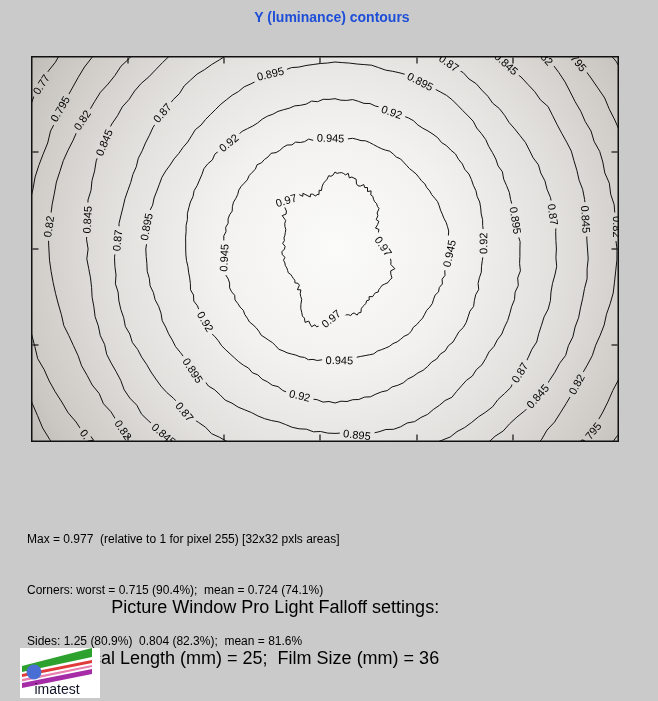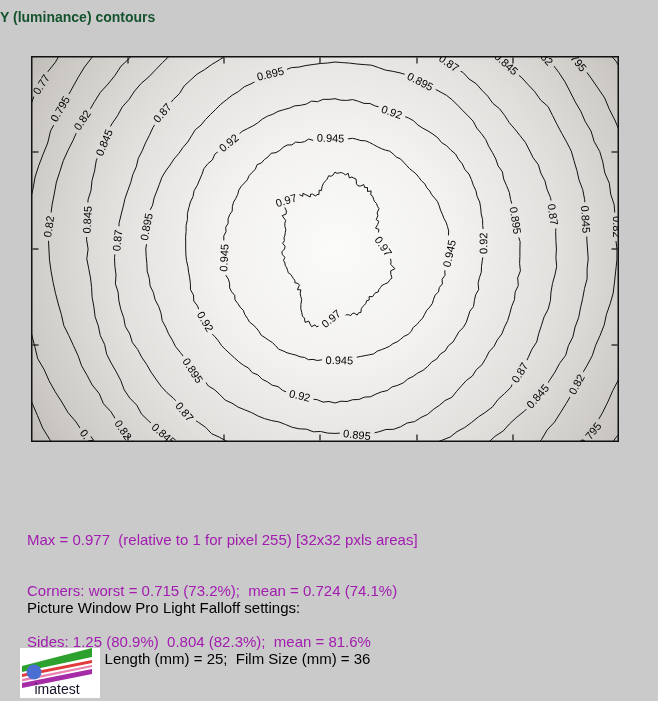--- a/index.html
+++ b/index.html
@@ -3,34 +3,35 @@
 <meta charset="utf-8">
 <style>
   html,body{margin:0;padding:0;}
   body{
     width:658px;height:701px;
     background:#cacaca;
     font-family:"Liberation Sans", sans-serif;
     position:relative;overflow:hidden;
   }
   .title-block{
-    position:absolute;left:0;top:8px;width:650px;
-    color:#14532d;
+    position:absolute;left:7px;top:8px;width:650px;
+    text-align:center;color:#1d4ed8;
     font-weight:bold;font-size:14px;line-height:18px;
   }
   #plot-svg{position:absolute;left:0;top:0;}
   .stats-block{
     position:absolute;left:27px;top:497px;
-    font-size:15px;line-height:17px;color:#a21caf;
+    font-size:12px;line-height:17px;color:#000000;
     white-space:pre;
   }
   .settings-block{
     position:absolute;left:27px;top:565px;
-    font-size:15px;line-height:17px;color:#000;
+    font-size:18px;line-height:17px;color:#000;
     white-space:pre;
+    text-align:right;
   }
   .logo{
     position:absolute;left:20px;top:648px;width:80px;height:50px;
     background:#ffffff;
   }
   .logo svg{display:block;}
 </style>
 </head>
 <body>
 
@@ -270,21 +271,21 @@
     <line x1="32.5" y1="152" x2="38.5" y2="152" stroke="#111111" stroke-width="1.2"></line>
     <line x1="617.5" y1="152" x2="611.5" y2="152" stroke="#111111" stroke-width="1.2"></line>
     <line x1="32.5" y1="249" x2="38.5" y2="249" stroke="#111111" stroke-width="1.2"></line>
     <line x1="617.5" y1="249" x2="611.5" y2="249" stroke="#111111" stroke-width="1.2"></line>
     <line x1="32.5" y1="345" x2="38.5" y2="345" stroke="#111111" stroke-width="1.2"></line>
     <line x1="617.5" y1="345" x2="611.5" y2="345" stroke="#111111" stroke-width="1.2"></line>
   </svg>
 
 <div class="stats-block">
   <div>Max = 0.977  (relative to 1 for pixel 255) [32x32 pxls areas]</div>
-  <div>Corners: worst = 0.715 (73.2%);  mean = 0.724 (74.1%)</div>
+  <div>Corners: worst = 0.715 (90.4%);  mean = 0.724 (74.1%)</div>
   <div>Sides: 1.25 (80.9%)  0.804 (82.3%);  mean = 81.6%</div>
 </div>
 
 <div class="settings-block">
   <div>Picture Window Pro Light Falloff settings:</div>
   <div>Lens Focal Length (mm) = 25;  Film Size (mm) = 36</div>
 </div>
 
 <div class="logo">
   <svg width="72" height="50" viewBox="0 0 72 50">

